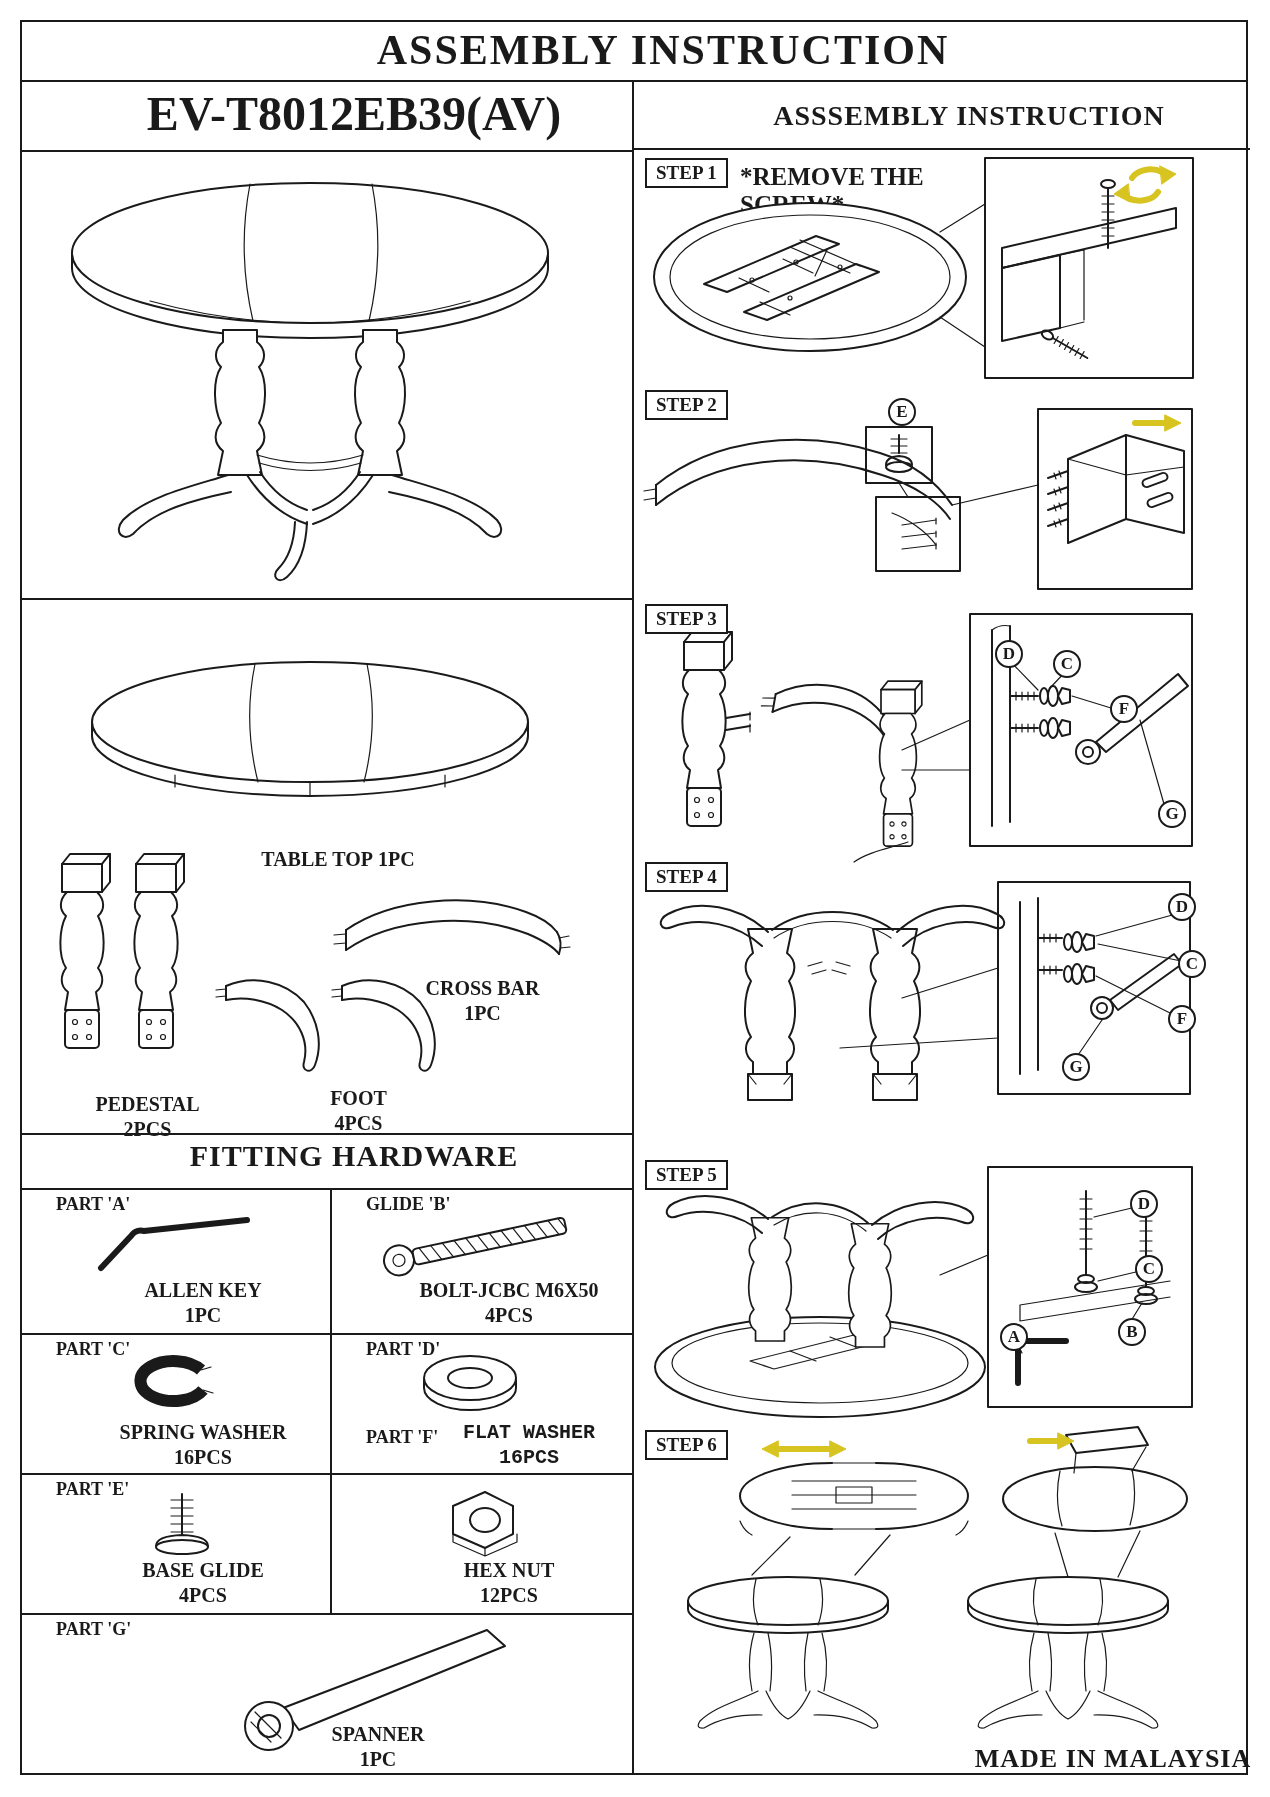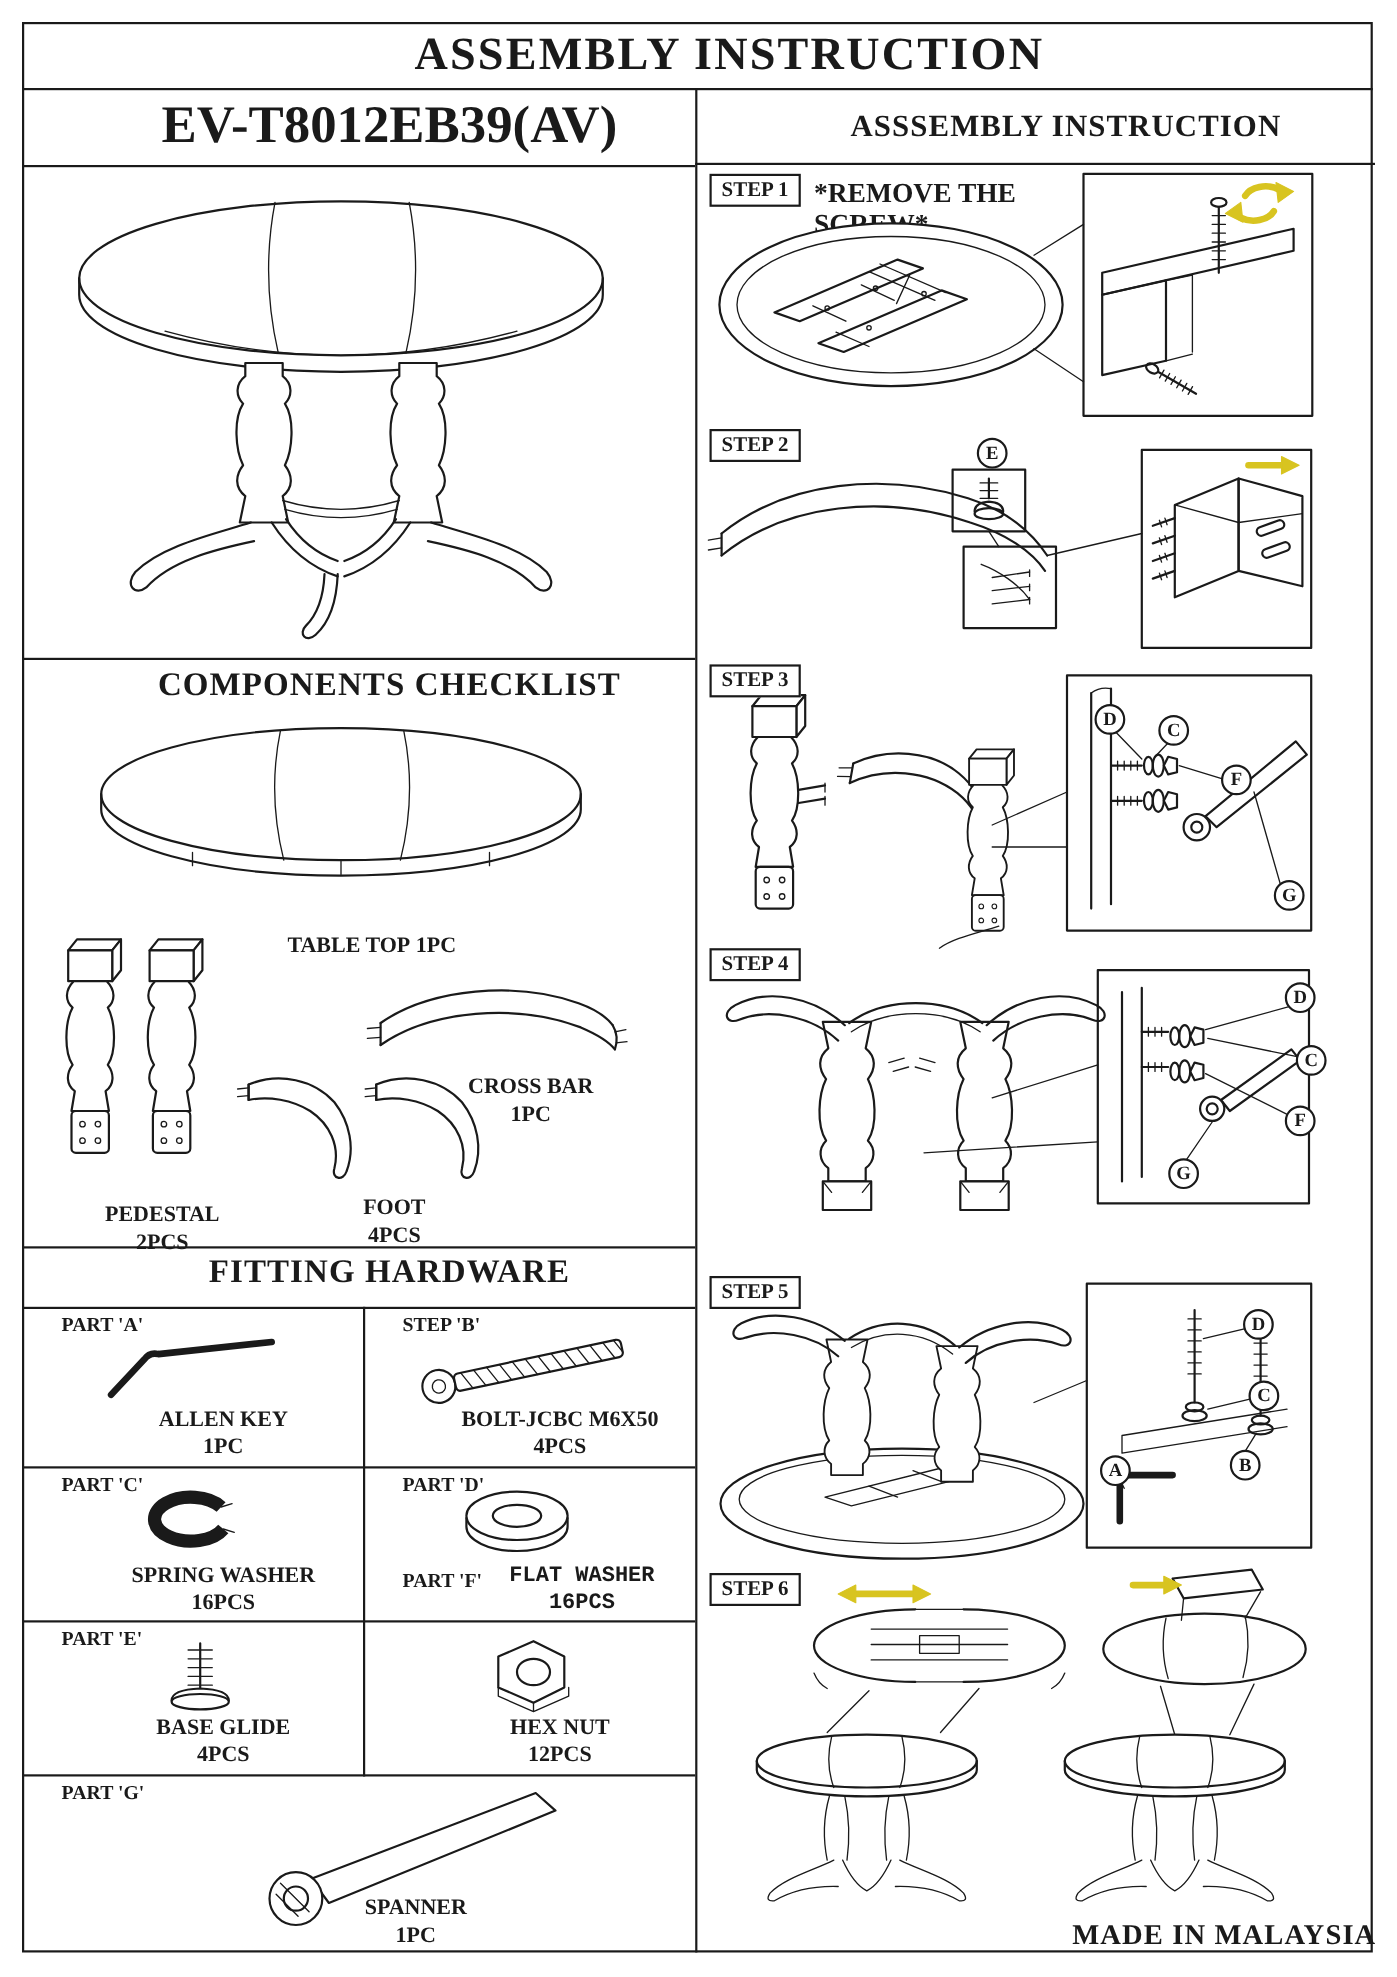--- a/index.html
+++ b/index.html
@@ -99,21 +99,20 @@
     <use href="#vase" transform="translate(205,172)"></use>
     <use href="#vase" transform="translate(345,172)"></use>
     <path class="thin" d="M222,297 q53,16 106,0 M224,305 q51,15 102,0"></path>
     <path d="M193,317 C158,328 112,338 88,362 C78,374 88,384 98,376 C120,352 158,342 196,334"></path>
     <path d="M357,317 C392,328 438,338 462,362 C472,374 462,384 452,376 C430,352 392,342 354,334"></path>
     <path d="M212,317 C228,342 248,358 272,366 M225,314 C238,334 254,346 272,352"></path>
     <path d="M338,317 C322,342 302,358 278,366 M325,314 C312,334 296,346 278,352"></path>
     <path d="M272,364 C271,390 264,408 252,419 C243,427 236,418 243,411 C253,401 259,386 260,364"></path>
   </svg>
 
-  <div class="abs t center sec" style="left:22px;top:606px;width:608px;">COMPONENTS CHECKLIST</div>
 
   <svg class="abs" style="left:75px;top:650px" width="470" height="190" viewBox="0 0 470 190">
     <ellipse class="wfill" cx="235" cy="72" rx="218" ry="60"></ellipse>
     <path d="M17,72 v14 a218,60 0 0 0 436,0 v-14"></path>
     <path class="thin" d="M180,14 q-12,58 3,118"></path>
     <path class="thin" d="M292,14 q12,58 -3,118"></path>
     <path class="thin" d="M100,125 v12 M235,133 v12 M370,125 v12"></path>
   </svg>
   <div class="abs t center lbl" style="left:205px;top:847px;width:210px;">
     <span>TABLE TOP</span>&nbsp;<span>1PC</span>
@@ -154,21 +153,21 @@
 
   <div class="abs t plabel" style="left:28px;top:1194px;">PART 'A'</div>
   <svg class="abs" style="left:85px;top:1206px" width="180" height="72" viewBox="0 0 180 72">
     <path class="thick" d="M16,62 L46,30 Q51,23 59,25 L162,14"></path>
   </svg>
   <div class="abs t center lbl" style="left:30px;top:1278px;width:290px;">
     <div>ALLEN KEY</div>
     <div>1PC</div>
   </div>
 
-  <div class="abs t plabel" style="left:338px;top:1194px;">STEP 'B'</div>
+  <div class="abs t plabel" style="left:338px;top:1194px;">GLIDE 'B'</div>
   <svg class="abs" style="left:360px;top:1198px" width="250" height="78" viewBox="0 0 250 78">
     <g transform="rotate(-12 125 39)">
       <circle class="wfill" cx="36" cy="44" r="15"></circle>
       <circle class="thin" cx="36" cy="44" r="6"></circle>
       <rect class="wfill" x="51" y="36" width="155" height="16" rx="4"></rect>
       <path class="thin" d="M58,36 l8,16 M70,36 l8,16 M82,36 l8,16 M94,36 l8,16 M106,36 l8,16 M118,36 l8,16 M130,36 l8,16 M142,36 l8,16 M154,36 l8,16 M166,36 l8,16 M178,36 l8,16 M190,36 l8,16 M200,36 l6,12"></path>
     </g>
   </svg>
   <div class="abs t center lbl" style="left:336px;top:1278px;width:290px;">
     <div>BOLT-JCBC M6X50</div>

